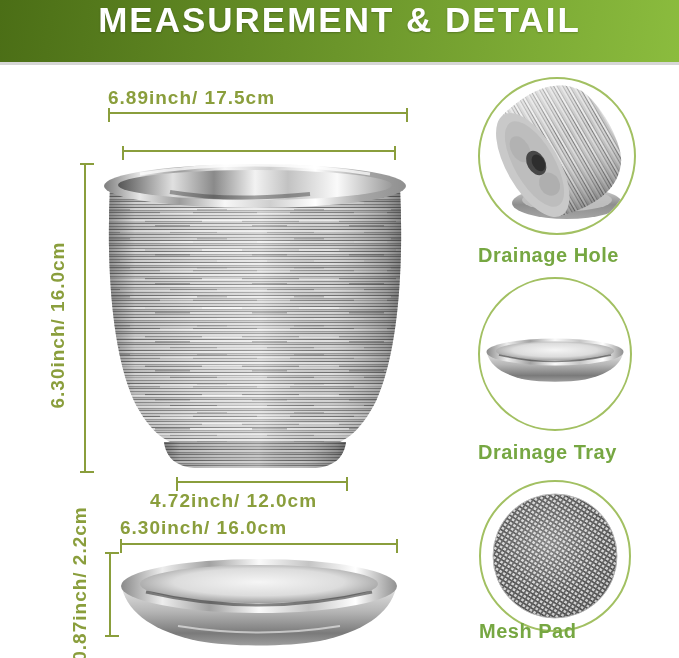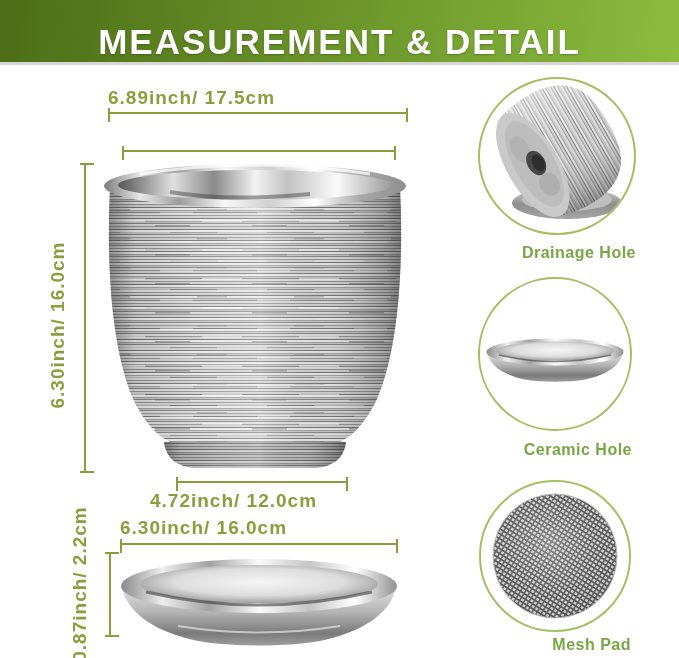--- a/index.html
+++ b/index.html
@@ -18,21 +18,21 @@
     height: 658px;
     background: var(--background);
     overflow: hidden;
   }
   .header {
     position: absolute;
     left: 0; top: 0;
     width: 679px; height: 62px;
     background: linear-gradient(98deg, var(--header-gradient-left), var(--header-gradient-right));
     display: flex;
-    align-items: flex-end;
+    align-items: flex-start;
     justify-content: center;
   }
   .header-title {
     color: #ffffff;
     font-size: 35px;
     font-weight: bold;
     letter-spacing: 2px;
     white-space: nowrap;
     text-shadow: 0 1px 2px rgba(0,0,0,0.25);
   }
@@ -90,25 +90,25 @@
   .vline::after { bottom: 0; }
   .detail-circle {
     position: absolute;
     border: 2px solid var(--circle-border-green);
     border-radius: 50%;
     background: #fff;
     overflow: hidden;
   }
   .detail-label {
     position: absolute;
-    font-size: 16px;
+    font-size: 20px;
     font-weight: bold;
     letter-spacing: 0.5px;
     color: var(--detail-label-green);
-    text-align: right;
+    text-align: left;
     white-space: nowrap;
   }
   svg { display: block; }
 </style>
 </head>
 <body>
 
 <div class="stage">
 
   <div class="header">
@@ -272,35 +272,35 @@
   <div class="detail-label" style="left:478px; top:244px; width:158px;">Drainage Hole</div>
 
   <div class="detail-circle" style="left:478px; top:277px; width:154px; height:154px;">
     <svg style="position:absolute; left:5px; top:58px;" width="140" height="46" viewBox="0 0 282 92" preserveAspectRatio="none">
       <path d="M4,32 C10,58 38,76 80,85 C115,91 167,91 202,85 C244,76 272,58 278,32 L278,28 L4,28 Z" fill="url(#t-side)"></path>
       <ellipse cx="141" cy="30" rx="138" ry="27" fill="url(#t-rimg)"></ellipse>
       <ellipse cx="141" cy="28" rx="119" ry="19" fill="url(#t-in)"></ellipse>
       <path d="M28,36 Q141,62 254,36" stroke="#3c3c3c" stroke-width="3" fill="none" opacity="0.6"></path>
     </svg>
   </div>
-  <div class="detail-label" style="left:478px; top:441px; width:154px;">Ceramic Hole</div>
+  <div class="detail-label" style="left:478px; top:441px; width:154px;">Drainage Tray</div>
 
   <div class="detail-circle" style="left:479px; top:480px; width:152px; height:152px;">
     <svg style="position:absolute; left:8px; top:8px;" width="132" height="132" viewBox="0 0 132 132">
       <defs>
         <pattern id="m-mesh" width="4.2" height="4.2" patternUnits="userSpaceOnUse" patternTransform="rotate(32 66 66)">
           <rect width="4.2" height="4.2" fill="#d2d2d2"></rect>
           <rect x="0" y="0" width="4.2" height="1.6" fill="#454545"></rect>
           <rect x="0" y="0" width="1.6" height="4.2" fill="#5a5a5a"></rect>
         </pattern>
         <radialGradient id="m-light" cx="0.45" cy="0.4" r="0.72">
           <stop offset="0" stop-color="#ffffff" stop-opacity="0.3"></stop>
           <stop offset="0.6" stop-color="#ffffff" stop-opacity="0.05"></stop>
           <stop offset="1" stop-color="#000000" stop-opacity="0.15"></stop>
         </radialGradient>
       </defs>
       <circle cx="66" cy="66" r="62" fill="url(#m-mesh)" stroke="#b5b5b5" stroke-width="1"></circle>
       <circle cx="66" cy="66" r="62" fill="url(#m-light)"></circle>
     </svg>
   </div>
-  <div class="detail-label" style="left:479px; top:636px; width:152px;">Mesh Pad</div>
+  <div class="detail-label" style="left:479px; top:620px; width:152px;">Mesh Pad</div>
 
 </div>
 
 </body></html>

